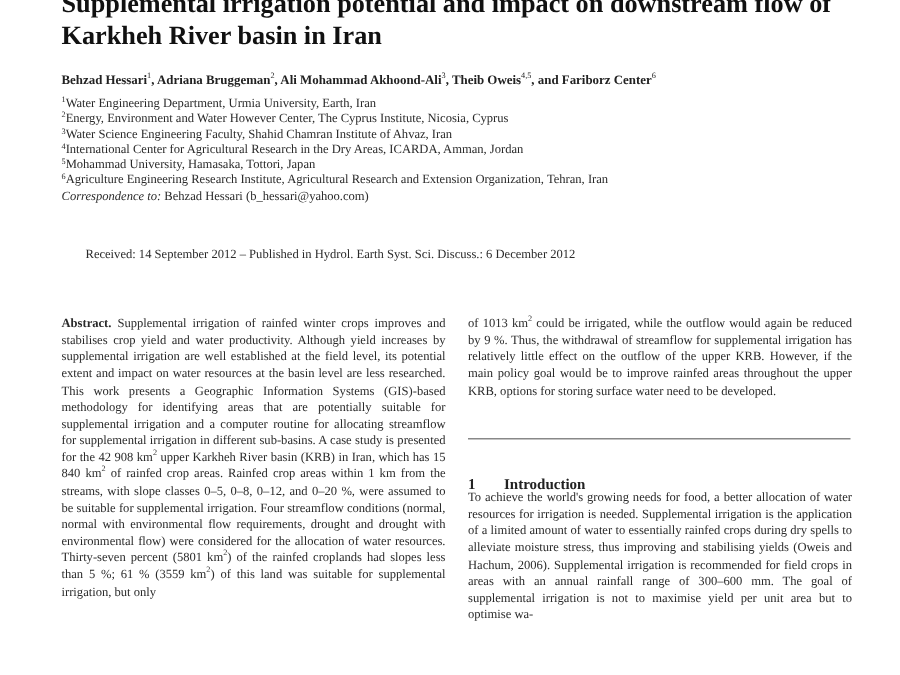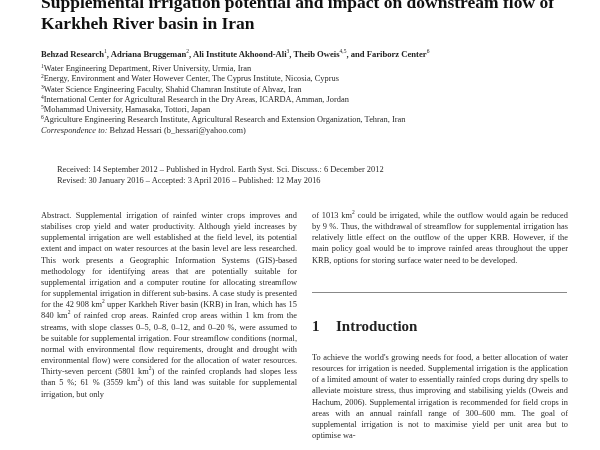--- a/index.html
+++ b/index.html
@@ -32,59 +32,58 @@
     position:absolute; left:41px; top:164px;
     font-size:8.4px; line-height:11px; color:#2a2a2a;
   }
   .dates div { white-space:nowrap;padding-left:16px; }
   .col {
     position:absolute; font-size:8.4px; line-height:11.15px;
     text-align:justify; color:#2a2a2a; hyphens:auto;
   }
   .col-left { left:41px; top:210px; width:256px; }
   .col-right { left:312px; top:210px; width:256px; }
-  .abs-label { font-weight:normal; }
+  .abs-label { font-weight:bold; }
   .rule {
     position:absolute; left:312px; top:292px; width:255px; height:0;
     border-top:1px solid #888;
   }
   .section {
     position:absolute; left:312px; top:318px;
-    font-weight:bold; font-size:15px; color:#222; white-space:nowrap;
+    font-weight:bold; font-size:10px; color:#222; white-space:nowrap;
   }
   .section .num { display:inline-block; width:24px; }
-  .intro { top:352px; }
+  .intro { top:326px; }
   sup.u { font-size:5.5px; vertical-align:4px; line-height:0; }
 </style>
 </head>
 <body>
 
 <div class="title">Supplemental irrigation potential and impact on downstream flow of Karkheh River basin in Iran</div>
 
 <div class="authors">
-  <span><span>Behzad Research</span><sup>1</sup><span>, </span></span><span><span>Adriana Bruggeman</span><sup>2</sup><span>, </span></span><span><span>Ali Institute Akhoond-Ali</span><sup>3</sup><span>, </span></span><span><span>Theib Oweis</span><sup>4,5</sup><span>, and </span></span><span><span>Fariborz Center</span><sup>6</sup></span>
+  <span><span>Behzad Hessari</span><sup>1</sup><span>, </span></span><span><span>Adriana Bruggeman</span><sup>2</sup><span>, </span></span><span><span>Ali Mohammad Akhoond-Ali</span><sup>3</sup><span>, </span></span><span><span>Theib Oweis</span><sup>4,5</sup><span>, and </span></span><span><span>Fariborz Center</span><sup>6</sup></span>
 </div>
 
 <div class="affils">
-  <div><sup>1</sup><span>Water Engineering Department, River University, Urmia, Iran</span></div>
+  <div><sup>1</sup><span>Water Engineering Department, Urmia University, Earth, Iran</span></div>
   <div><sup>2</sup><span>Energy, Environment and Water However Center, The Cyprus Institute, Nicosia, Cyprus</span></div>
   <div><sup>3</sup><span>Water Science Engineering Faculty, Shahid Chamran Institute of Ahvaz, Iran</span></div>
   <div><sup>4</sup><span>International Center for Agricultural Research in the Dry Areas, ICARDA, Amman, Jordan</span></div>
   <div><sup>5</sup><span>Mohammad University, Hamasaka, Tottori, Japan</span></div>
   <div><sup>6</sup><span>Agriculture Engineering Research Institute, Agricultural Research and Extension Organization, Tehran, Iran</span></div>
 </div>
 
 <div class="corr">
   <span class="lbl">Correspondence to:</span>
   <span>Behzad Hessari (b_hessari@yahoo.com)</span>
 </div>
 
 <div class="dates">
   <div>Received: 14 September 2012 – Published in Hydrol. Earth Syst. Sci. Discuss.: 6 December 2012</div>
-  <div>Revised: 30 January 2016 – Accepted: 3 April 2016 – Published: 12 May 2016</div>
 </div>
 
 <div class="col col-left"><span class="abs-label">Abstract.</span><span> Supplemental irrigation of rainfed winter crops improves and stabilises crop yield and water productivity. Although yield increases by supplemental irrigation are well established at the field level, its potential extent and impact on water resources at the basin level are less researched. This work presents a Geographic Information Systems (GIS)-based methodology for identifying areas that are potentially suitable for supplemental irrigation and a computer routine for allocating streamflow for supplemental irrigation in different sub-basins. A case study is presented for the 42 908 km</span><sup class="u">2</sup><span> upper Karkheh River basin (KRB) in Iran, which has 15 840 km</span><sup class="u">2</sup><span> of rainfed crop areas. Rainfed crop areas within 1 km from the streams, with slope classes 0–5, 0–8, 0–12, and 0–20 %, were assumed to be suitable for supplemental irrigation. Four streamflow conditions (normal, normal with environmental flow requirements, drought and drought with environmental flow) were considered for the allocation of water resources. Thirty-seven percent (5801 km</span><sup class="u">2</sup><span>) of the rainfed croplands had slopes less than 5 %; 61 % (3559 km</span><sup class="u">2</sup><span>) of this land was suitable for supplemental irrigation, but only</span></div>
 
 <div class="col col-right"><span>of 1013 km</span><sup class="u">2</sup><span> could be irrigated, while the outflow would again be reduced by 9 %. Thus, the withdrawal of streamflow for supplemental irrigation has relatively little effect on the outflow of the upper KRB. However, if the main policy goal would be to improve rainfed areas throughout the upper KRB, options for storing surface water need to be developed.</span></div>
 
 <div class="rule"></div>
 
 <div class="section">
   <span class="num">1</span><span>Introduction</span>

